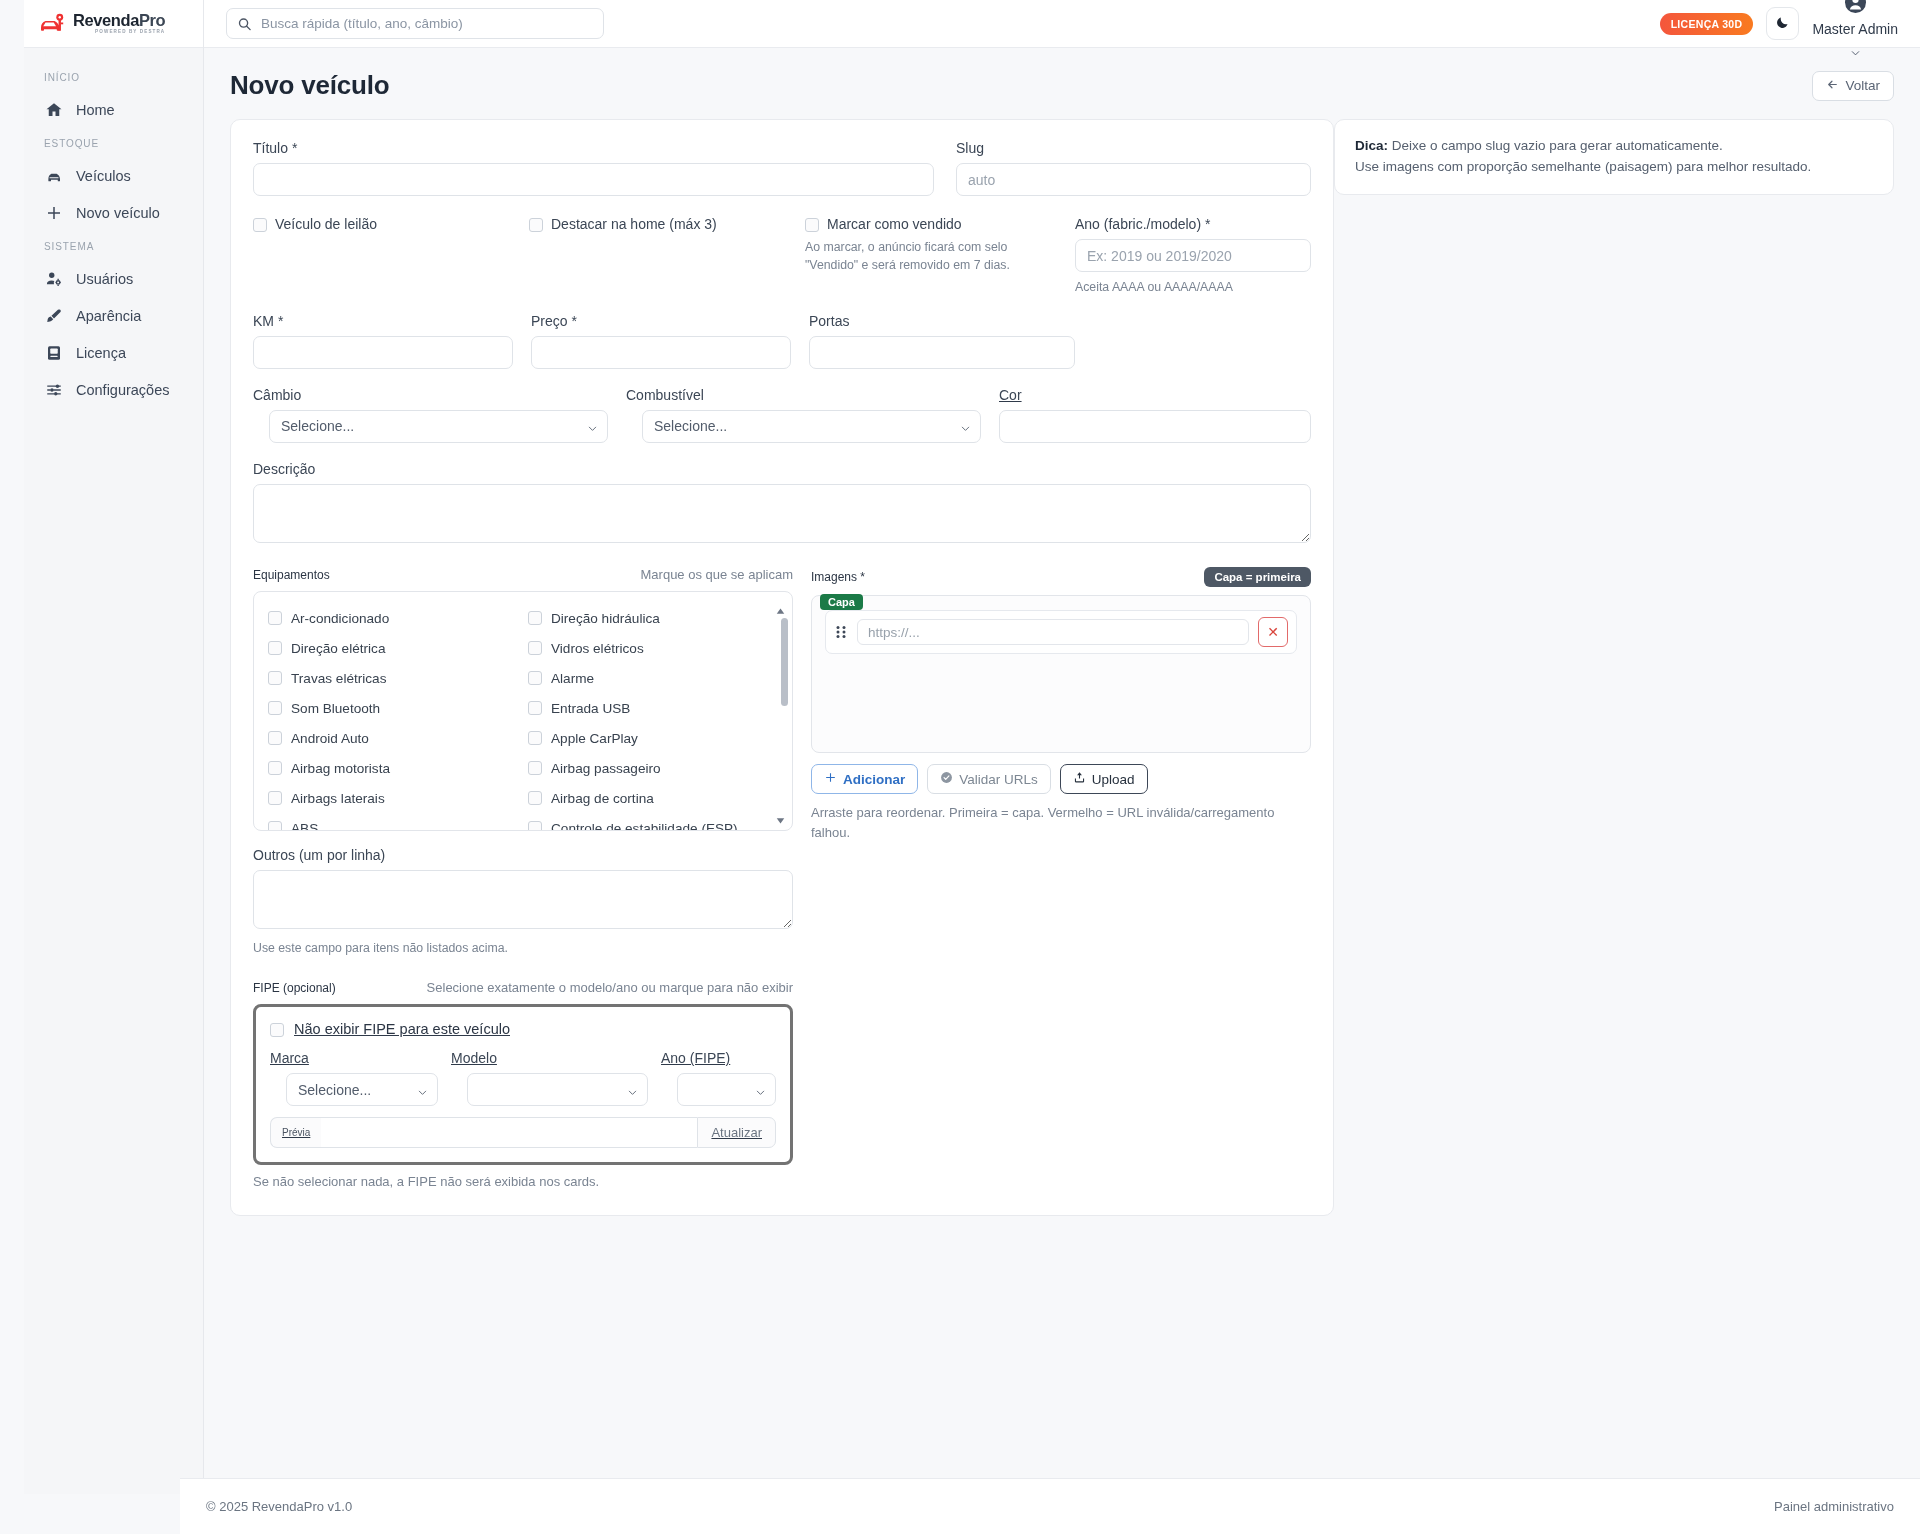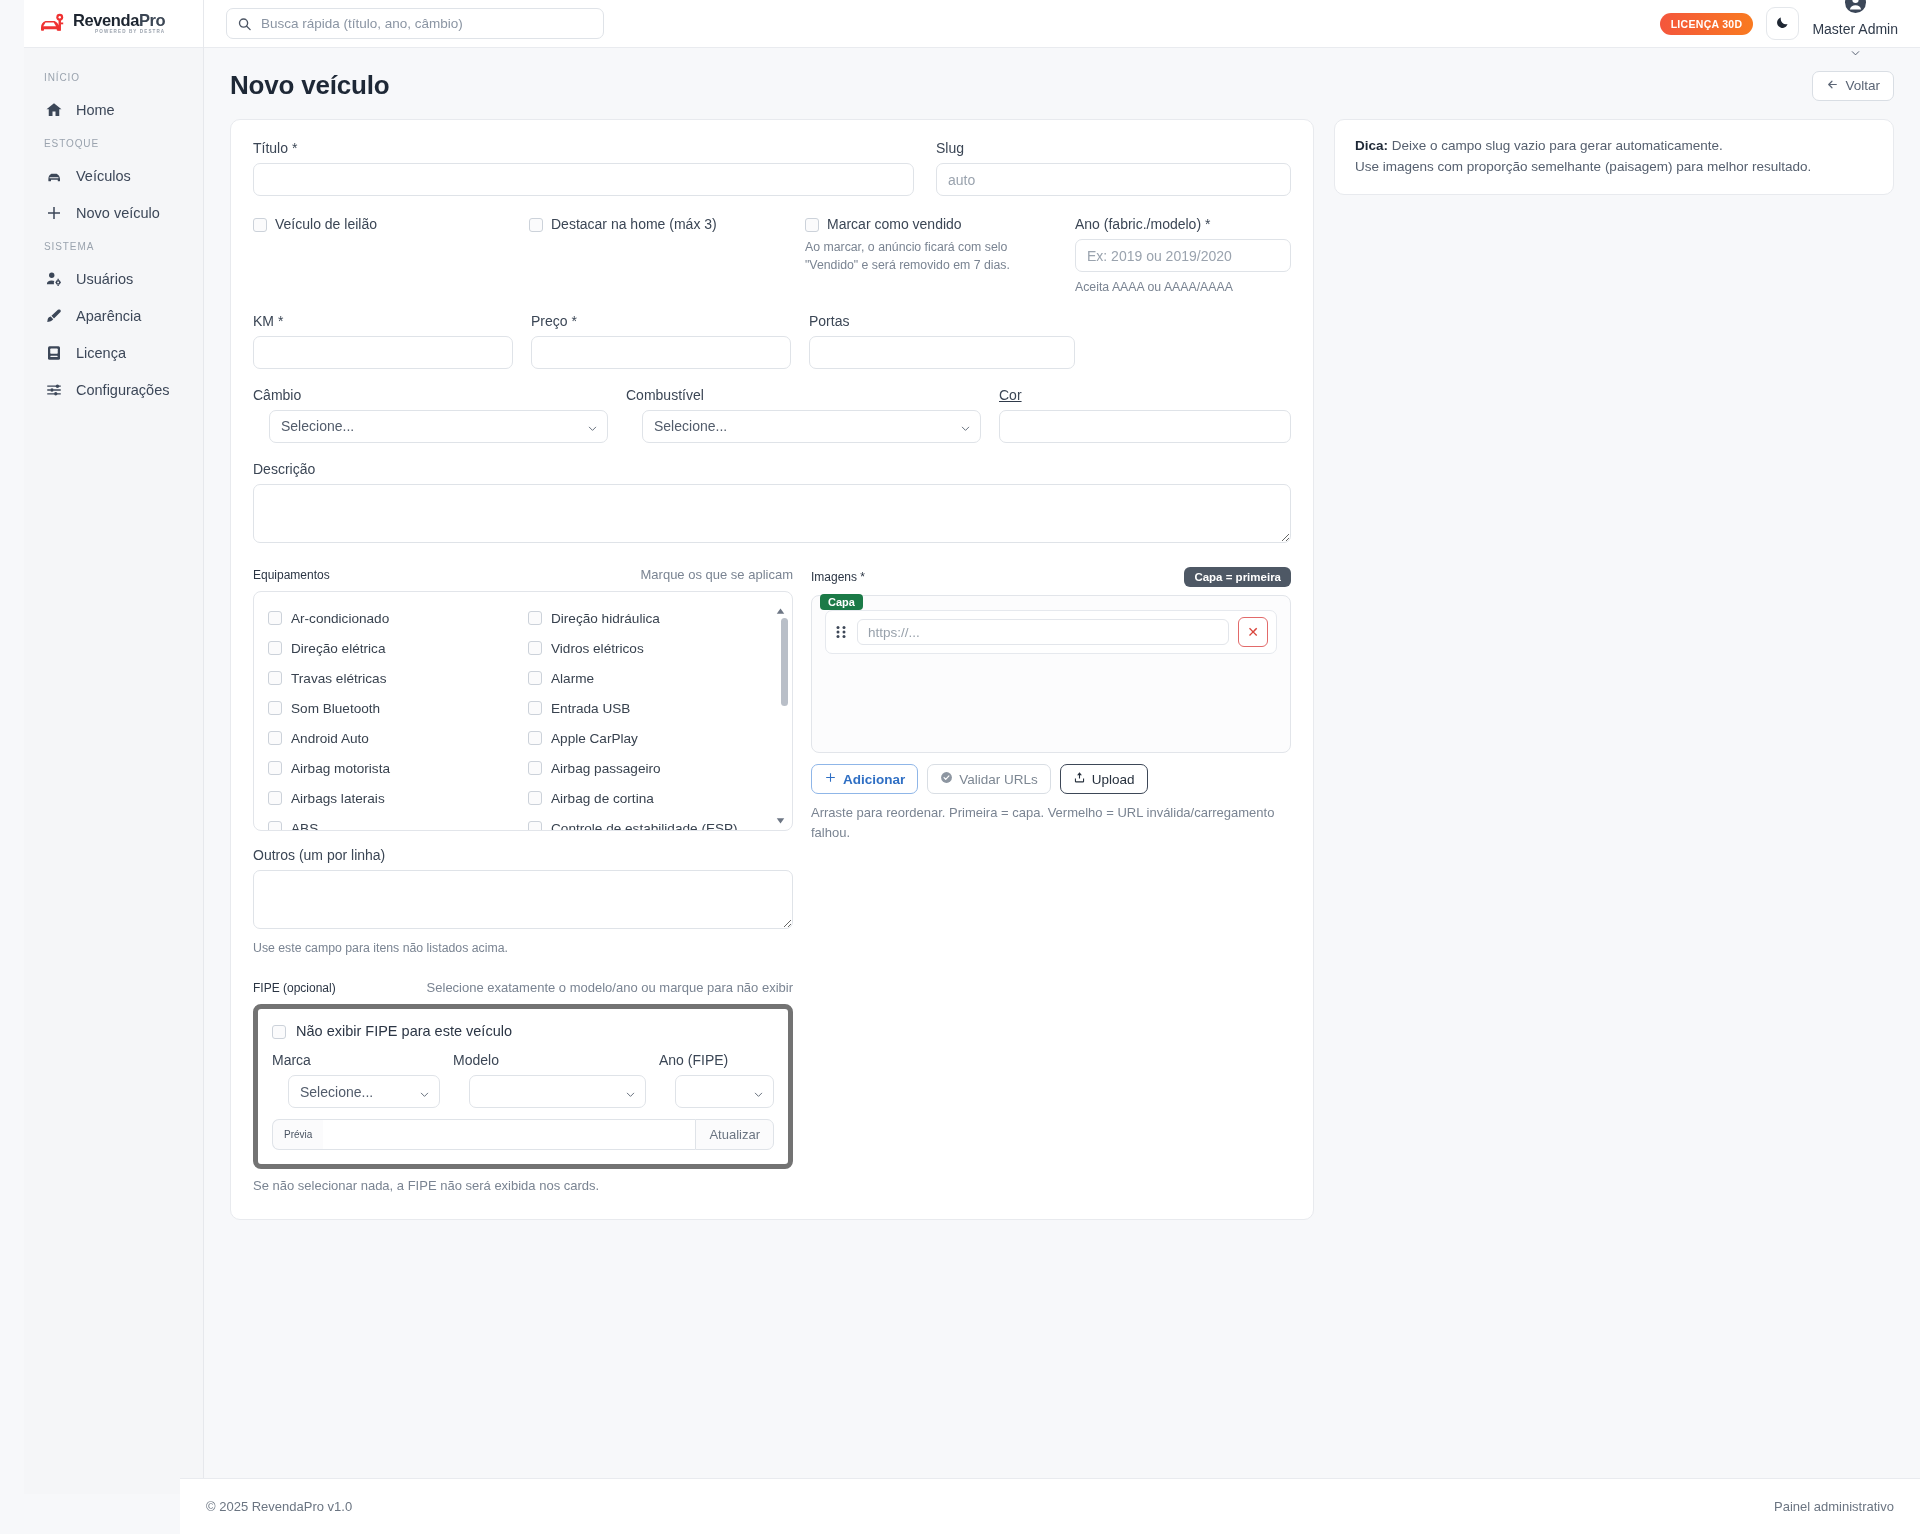--- a/index.html
+++ b/index.html
@@ -94,21 +94,21 @@
   .content { flex: 1; overflow: hidden; padding: 22px 26px 0 26px; }
   .page-head { display: flex; align-items: center; justify-content: space-between; margin-bottom: 18px; }
   .page-title { font-size: 26px; font-weight: 700; color: #1e2836; letter-spacing: -0.2px; }
   .back-btn {
     border: 1px solid #d9dee4; background: #fff; border-radius: 7px;
     padding: 6px 13px; font-size: 13.5px; color: #5b6575; cursor: pointer;
     display: flex; align-items: center; gap: 6px;
     font-family: "Liberation Sans", sans-serif;
   }
 
-  .layout { display: flex; gap: 20px; align-items: flex-start; }
+  .layout { display: flex; align-items: flex-start; }
   .card {
     background: #fff; border: 1px solid #e8eaee; border-radius: 10px;
   }
   .form-card { flex: 1; min-width: 0; padding: 20px 22px 26px 22px; }
   .side-col { width: 560px; flex: 0 0 560px; display: flex; flex-direction: column; gap: 18px; }
   .side-card { padding: 18px 20px 20px 20px; }
   .side-title { font-size: 15px; font-weight: 700; color: #1e2836; margin-bottom: 14px; }
   .save-btn {
     width: 100%; background: #1b7a47; color: #fff; border: none; border-radius: 8px;
     height: 38px; font-size: 14.5px; font-weight: 600; cursor: pointer;
@@ -240,21 +240,21 @@
   }
   .btn-add { border-color: #8fb6e8; color: #2f6fc4; font-weight: 600; }
   .btn-validate { color: #7d8793; }
   .btn-validate .cicon { color: #8d96a1; }
   .btn-upload { border-color: #3d4757; color: #26303d; }
   .btn svg { width: 13px; height: 13px; }
   .img-note { font-size: 13px; color: #7a8492; margin-top: 9px; line-height: 1.5; max-width: 500px; }
 
   
   .fipe-wrap { margin-top: 22px; }
-  .fipe-box { border: 5px solid #737373; border-radius: 8px; padding: 14px 14px 14px 14px; background: #fff; }
+  .fipe-box { border: 3px solid #737373; border-radius: 8px; padding: 14px 14px 14px 14px; background: #fff; text-decoration: underline; }
   .fipe-check { display: flex; align-items: center; gap: 10px; font-size: 14.5px; color: #2b3544; margin-bottom: 13px; }
   .fipe-grid { display: flex; gap: 13px; }
   .fg1 { width: 168px; flex: 0 0 168px; }
   .fg2 { flex: 1; }
   .fg3 { width: 115px; flex: 0 0 115px; }
   .fipe-lab { font-size: 14px; color: #3b4655; margin-bottom: 7px; display: block; }
   .prev-row { display: flex; margin-top: 11px; }
   .prev-lab {
     border: 1px solid #dfe3e8; border-right: none; border-radius: 7px 0 0 7px;
     background: #fbfbfc; padding: 0 11px; font-size: 10px; color: #4a5462;

